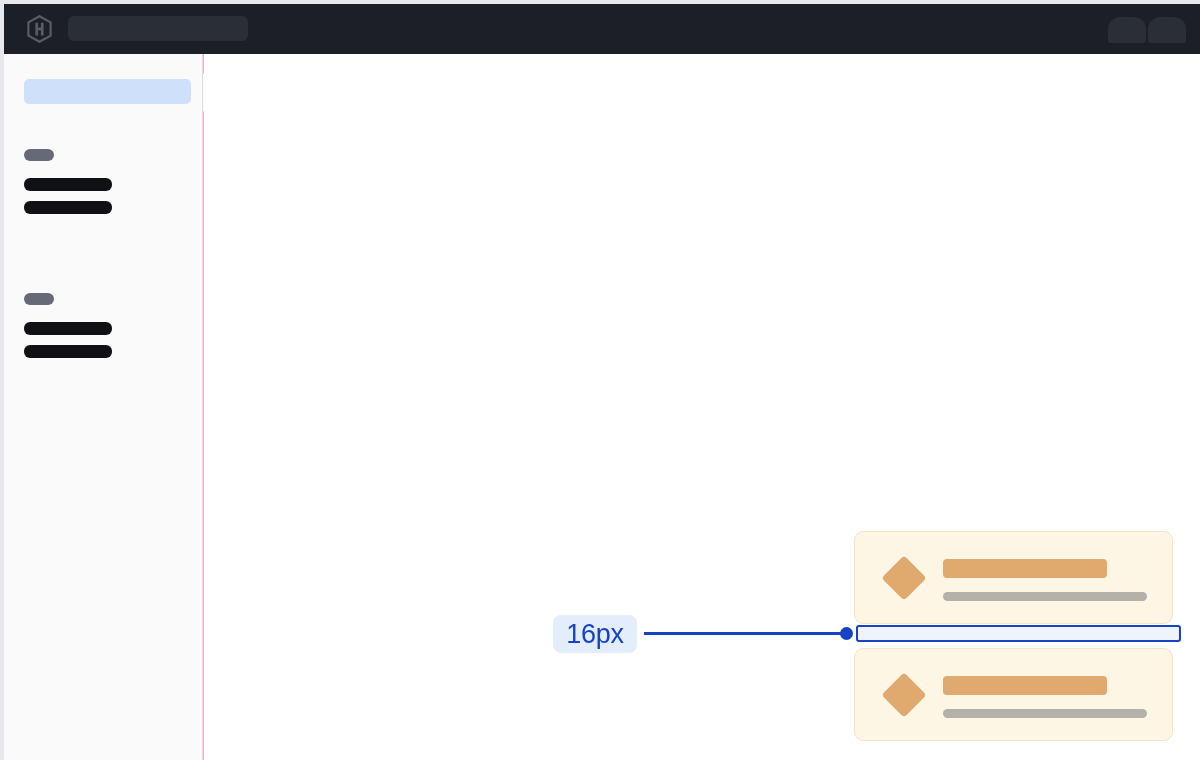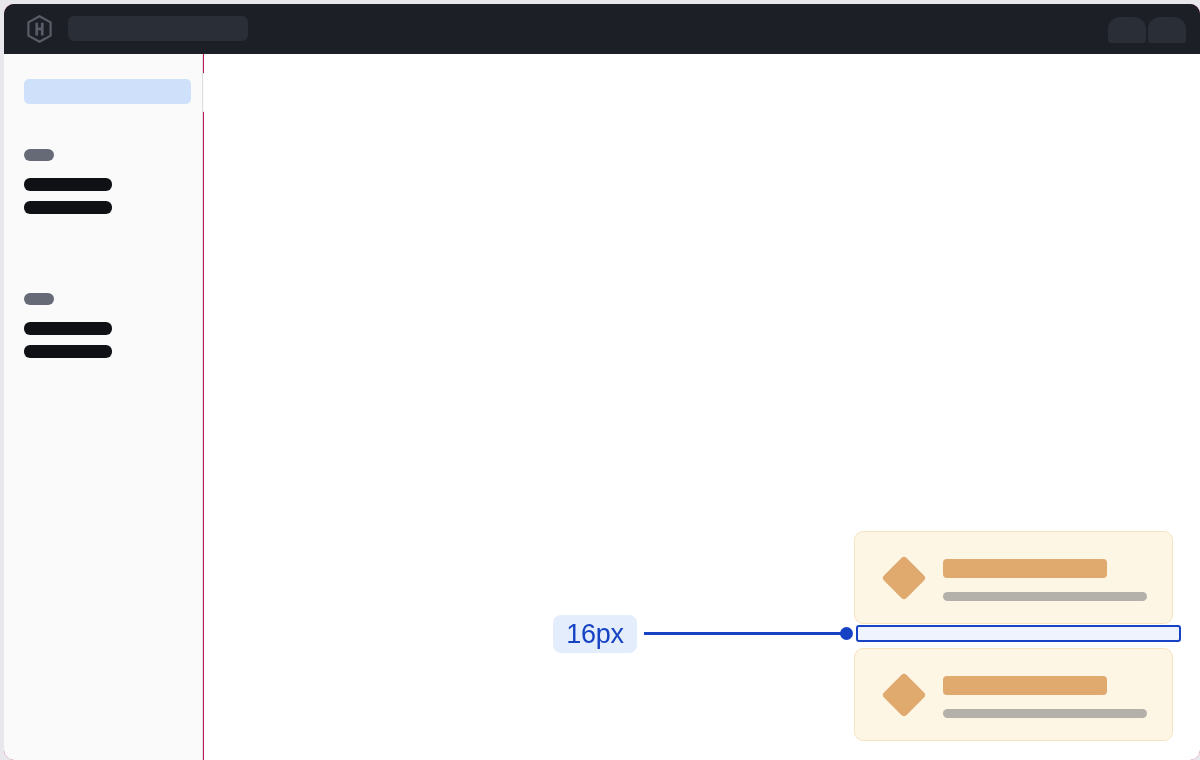--- a/index.html
+++ b/index.html
@@ -28,22 +28,22 @@
     inset: 0;
     background: #e8e8ec;
   }
 
   .window-shell {
     position: absolute;
     left: 4px;
     top: 4px;
     width: 1196px;
     height: 756px;
-    border-radius: 10px;
-    background: #be185d;
+    border-radius: 0;
+    background: #f9a8d4;
     overflow: hidden;
   }
 
   
   .topbar {
     position: absolute;
     left: 0;
     top: 0;
     width: 1196px;
     height: 50px;

